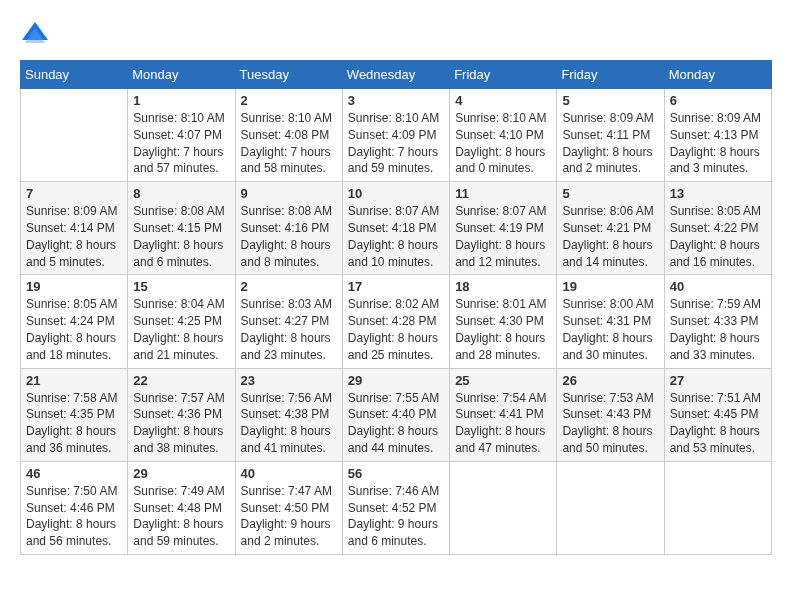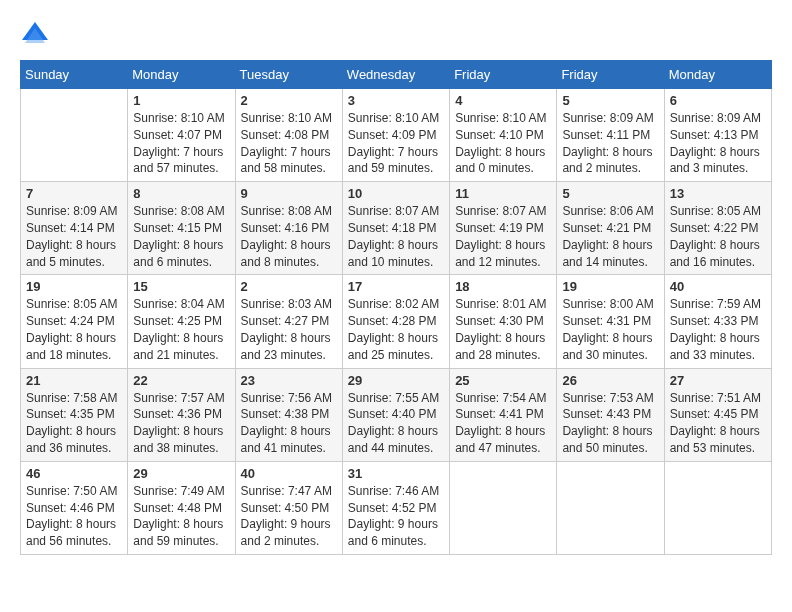--- a/index.html
+++ b/index.html
@@ -245,21 +245,21 @@
         </td>
         <td>
           <span class="day-number">29</span>
           <div class="day-info">Sunrise: 7:49 AM<br>Sunset: 4:48 PM<br>Daylight: 8 hours<br>and 59 minutes.</div>
         </td>
         <td>
           <span class="day-number">40</span>
           <div class="day-info">Sunrise: 7:47 AM<br>Sunset: 4:50 PM<br>Daylight: 9 hours<br>and 2 minutes.</div>
         </td>
         <td>
-          <span class="day-number">31</span>
+          <span class="day-number">56</span>
           <div class="day-info">Sunrise: 7:46 AM<br>Sunset: 4:52 PM<br>Daylight: 9 hours<br>and 6 minutes.</div>
         </td>
         <td class="empty-cell"></td>
         <td class="empty-cell"></td>
         <td class="empty-cell"></td>
       </tr>
     </tbody>
 </table>
 
 </body></html>

